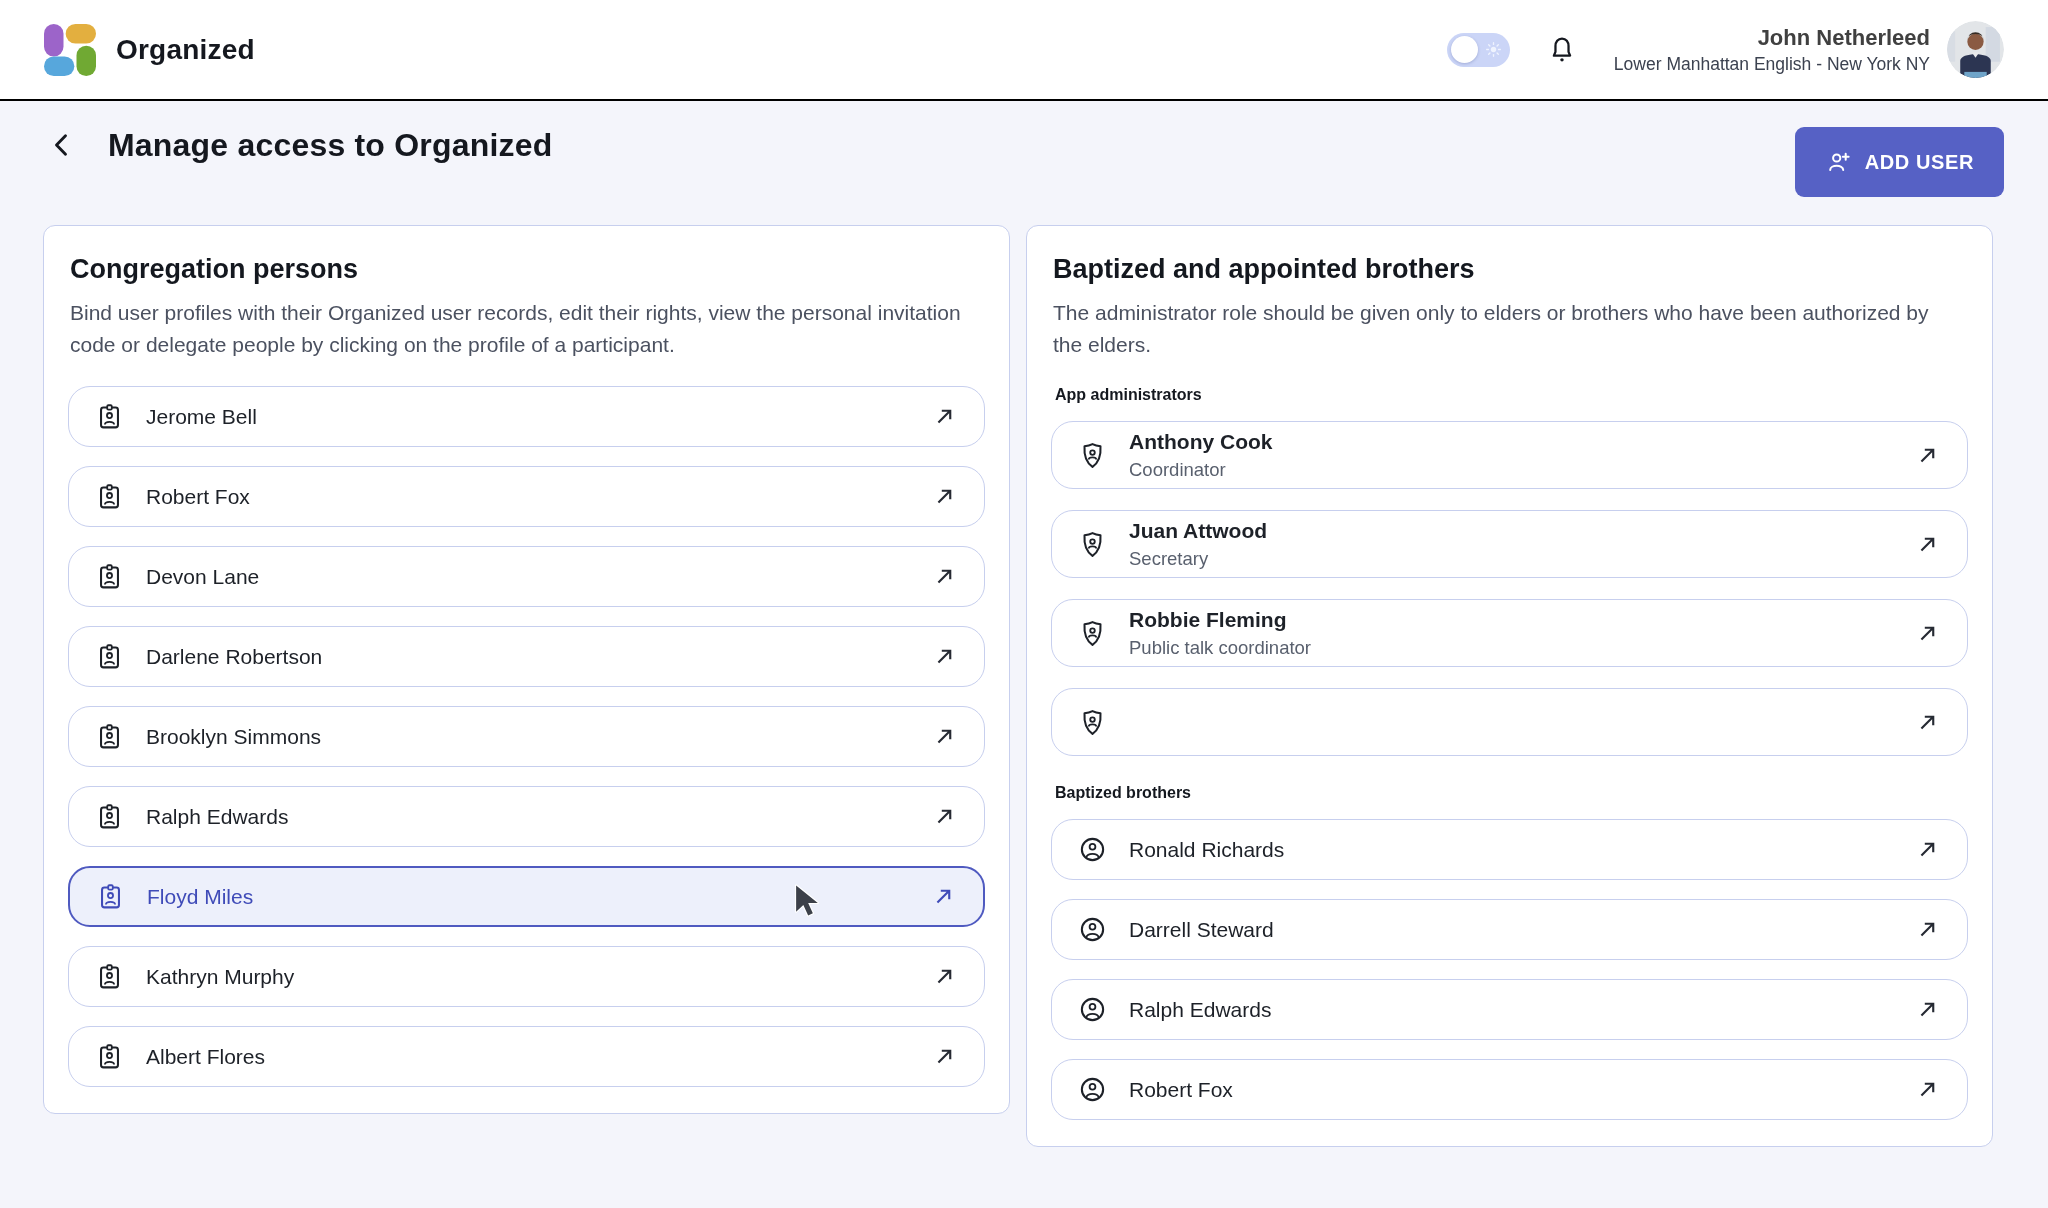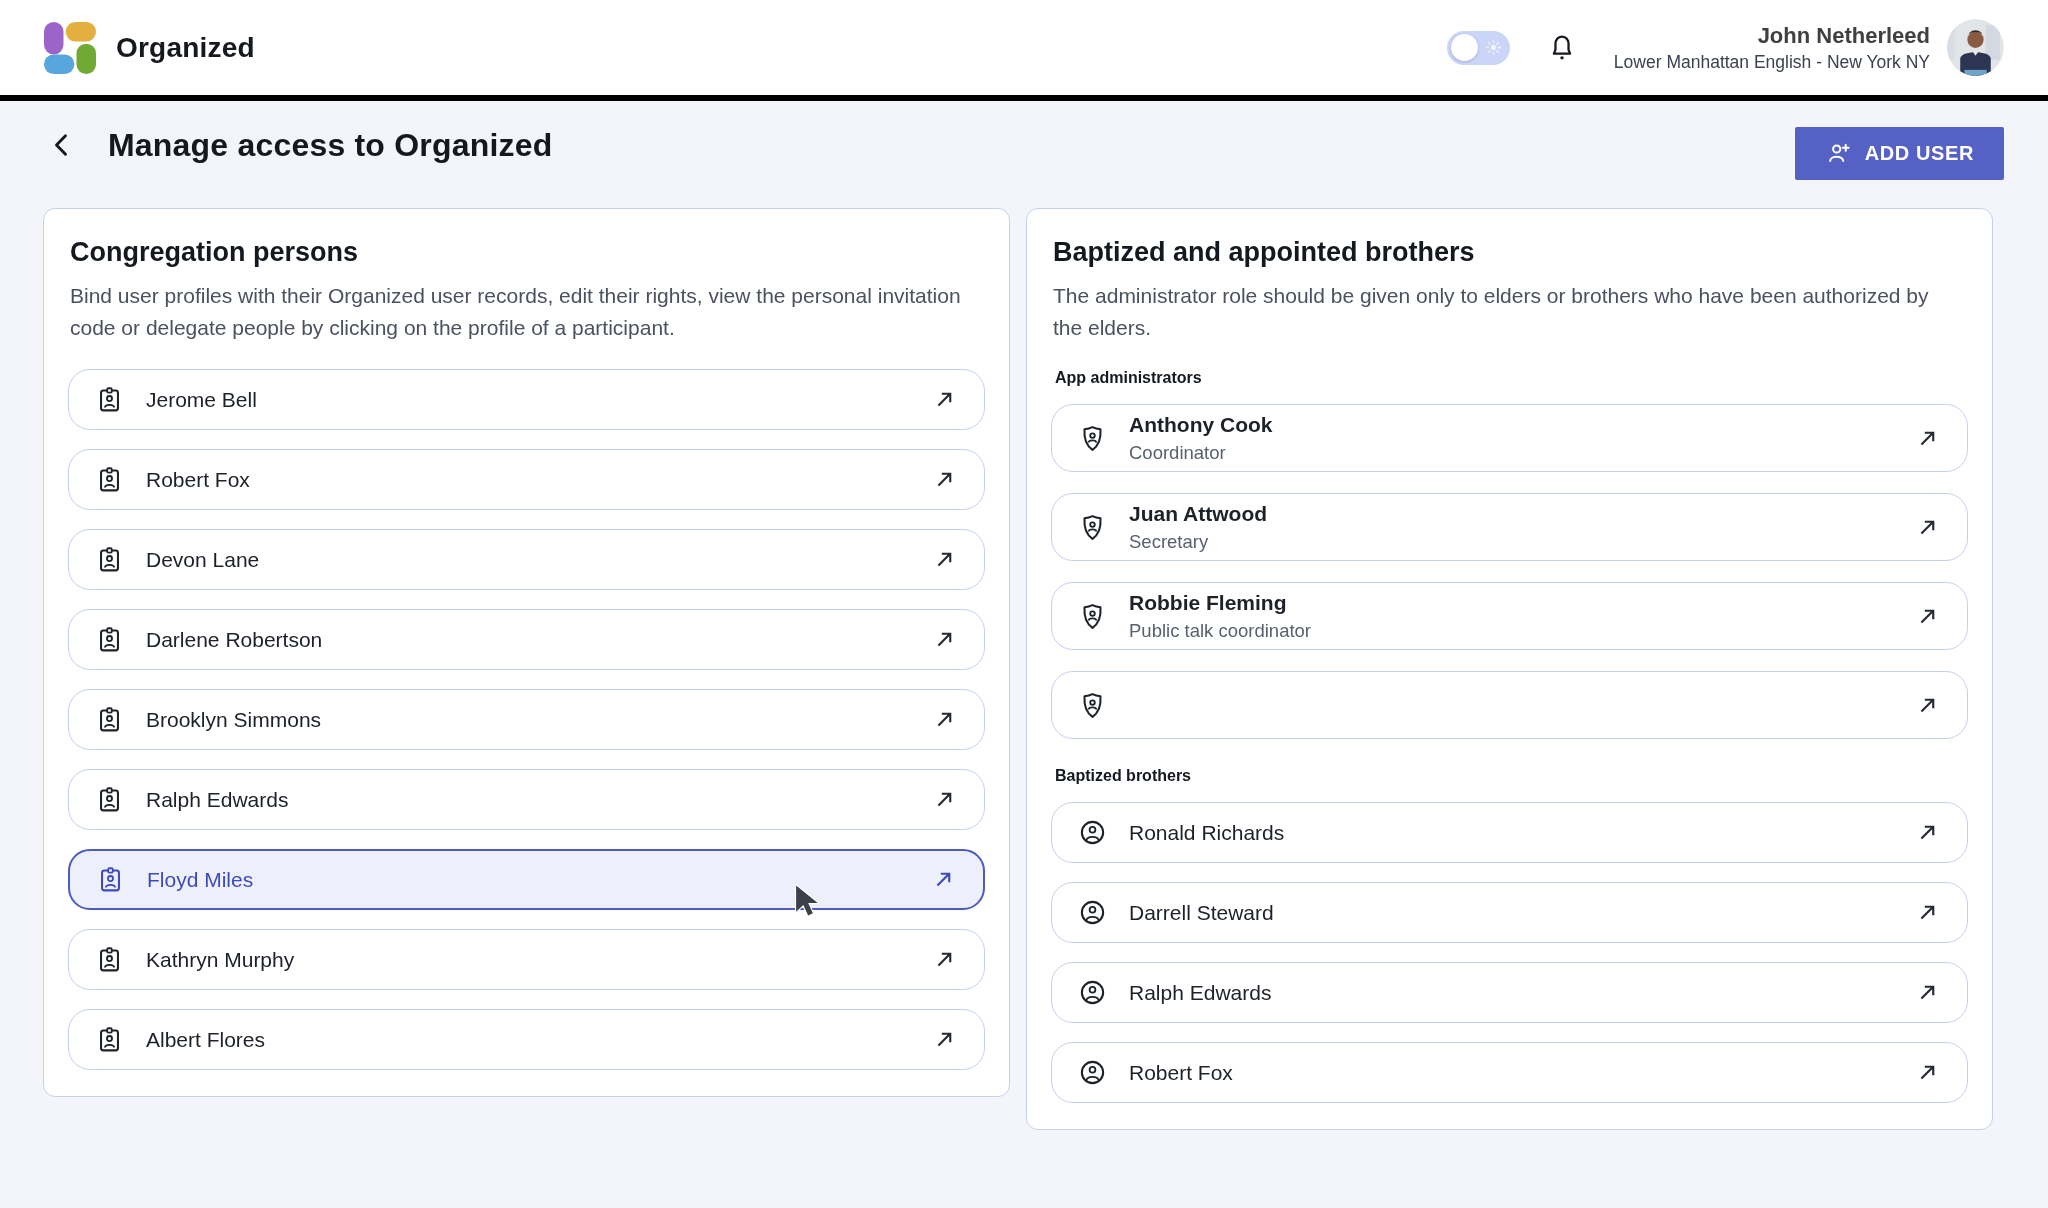--- a/index.html
+++ b/index.html
@@ -8,21 +8,21 @@
     font-family:"Liberation Sans", sans-serif;
     background:#F4F5FB;
     color:#1A1E28;
     position:relative;
     overflow:hidden;
   }
   svg.ic { display:block; }
 
   
   .app-header {
-    height:101px; background:#FFFFFF; border-bottom:6px solid #000000;
+    height:101px; background:#FFFFFF; border-bottom:2px solid #000000;
     display:flex; align-items:center; padding:0 44px;
   }
   .brand { display:flex; align-items:center; gap:20px; }
   .logo { width:52px; height:52px; }
   .app-name { font-size:28px; font-weight:700; letter-spacing:.2px; color:#15181F; }
   .header-spacer { flex:1; }
   .header-right { display:flex; align-items:center; gap:36px; }
   .theme-toggle {
     width:63px; height:34px; border-radius:18px; background:#CBD5F7;
     display:flex; align-items:center; padding:0 4px; cursor:pointer;
@@ -35,21 +35,21 @@
   .user-name { font-size:22px; font-weight:700; color:#404040; line-height:1.25; }
   .user-sub { font-size:17.5px; color:#3C4250; margin-top:3px; }
   .avatar { width:57px; height:57px; border-radius:50%; overflow:hidden; display:block; }
 
   
   .title-row { display:flex; align-items:flex-start; padding:26px 44px 16px 44px; }
   .back-btn { width:36px; height:36px; color:#15181F; background:none; border:none; cursor:pointer; display:flex; align-items:center; justify-content:center; }
   .back-btn svg { width:30px; height:30px; }
   .page-title { font-size:32px; font-weight:700; color:#15181F; margin-left:28px; letter-spacing:.2px; }
   .add-user-btn {
-    margin-left:auto; height:53px; padding:0 30px; border:none; border-radius:2px;
+    margin-left:auto; height:70px; padding:0 30px; border:none; border-radius:9px;
     background:#5661C5; color:#FFFFFF; font-family:inherit; font-size:20px; font-weight:600;
     letter-spacing:.6px; display:flex; align-items:center; gap:13px; cursor:pointer;
   }
   .add-user-btn svg { width:27px; height:27px; }
 
   
   .main { display:flex; gap:16px; padding:12px 43px 0 43px; align-items:flex-start; }
   .card {
     background:#FFFFFF; border:1.5px solid #C7CFEE; border-radius:12px;
     padding:26px 24px 26px 24px; width:967px;

